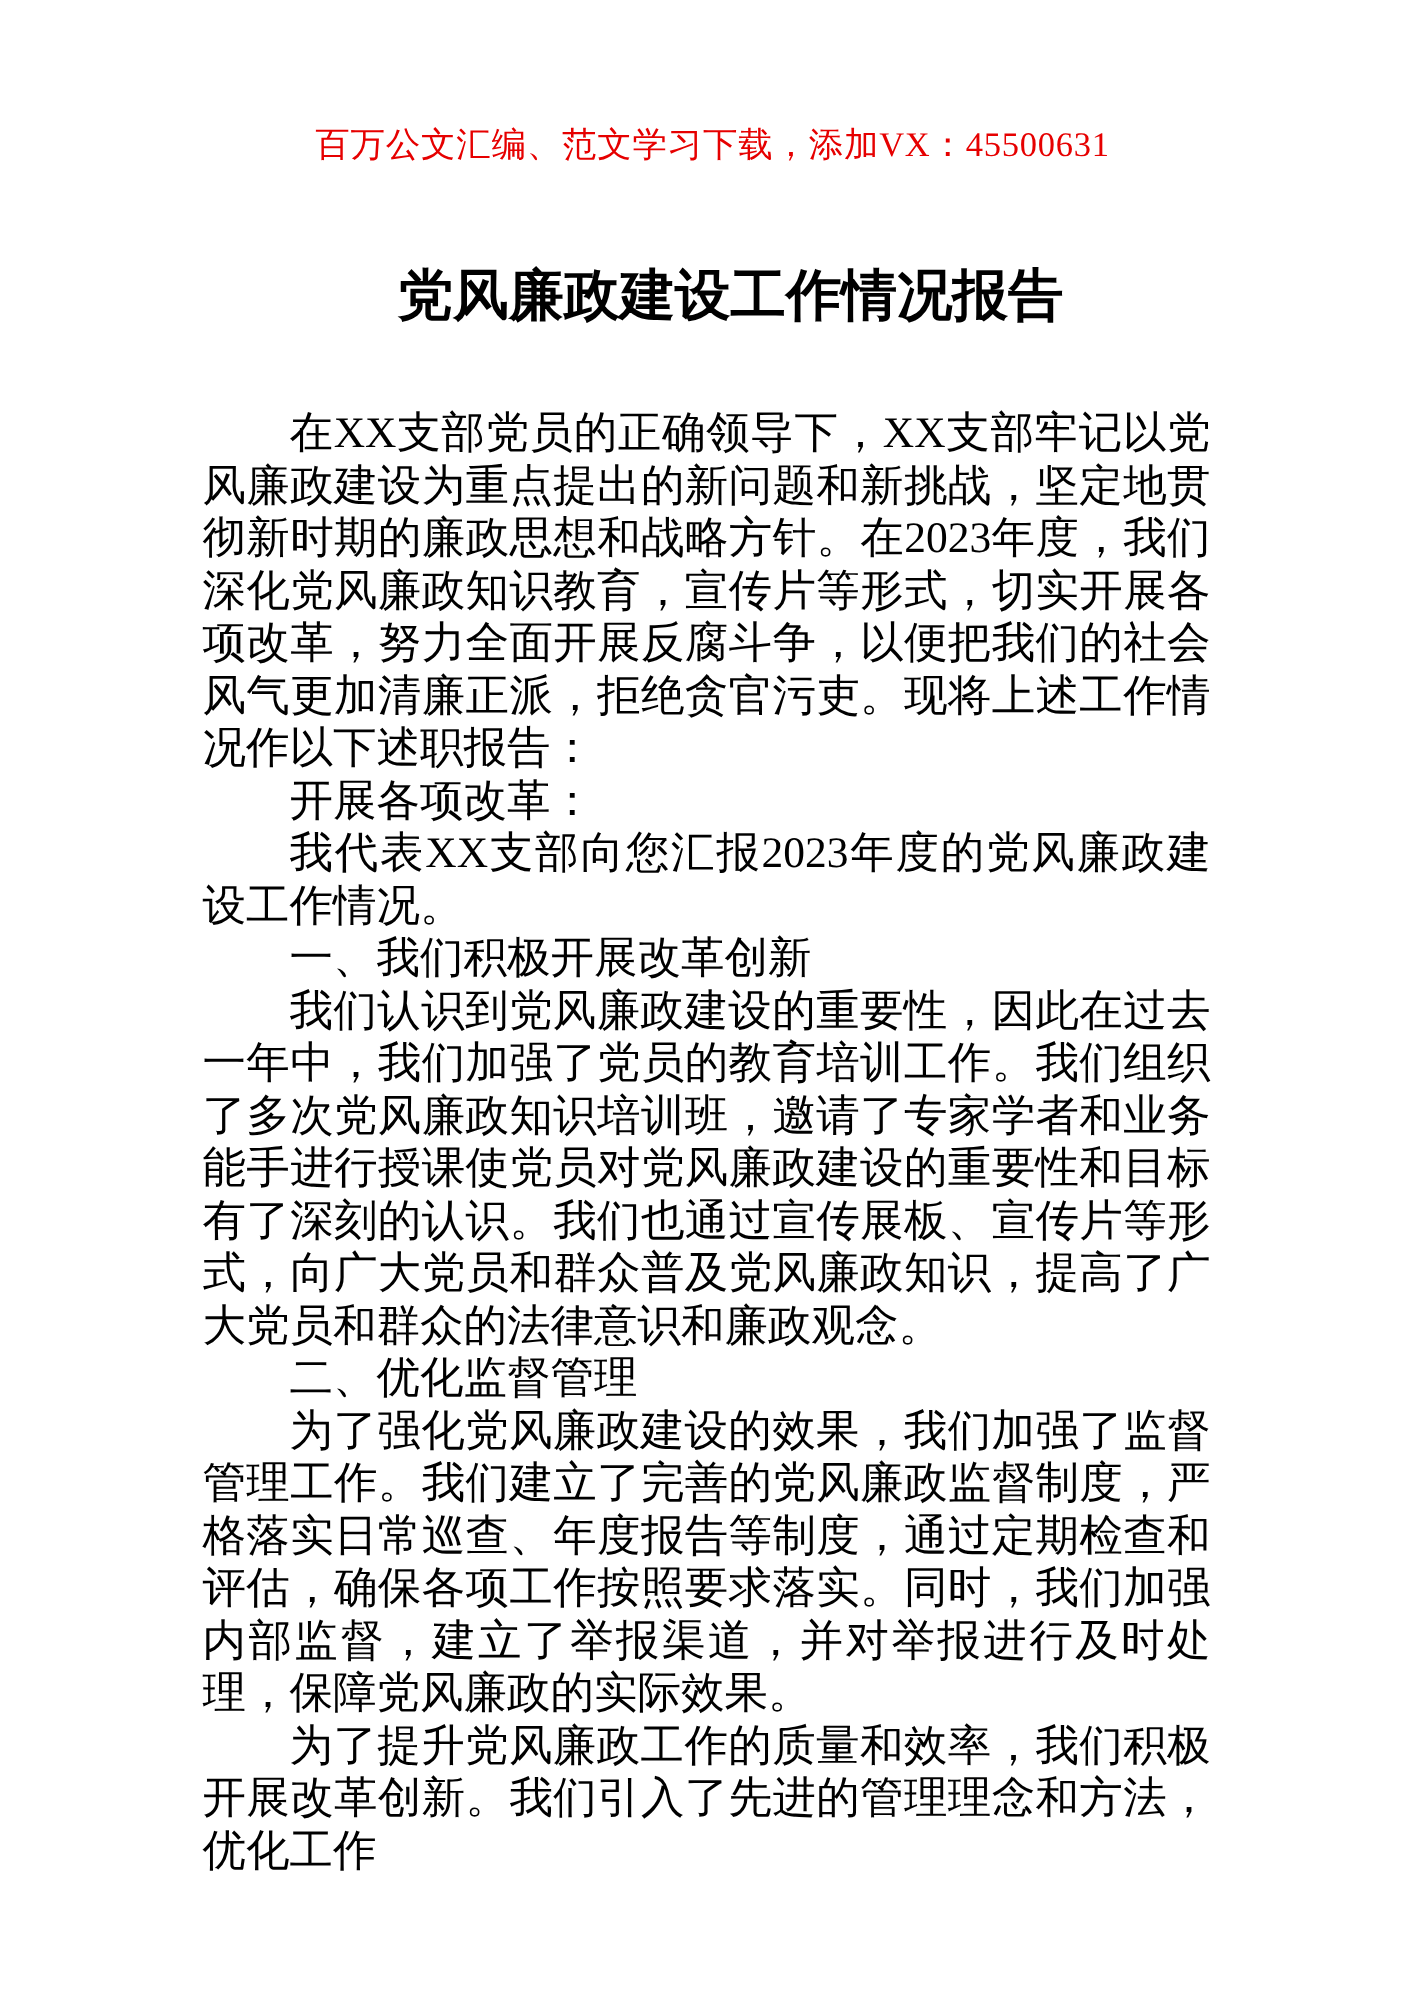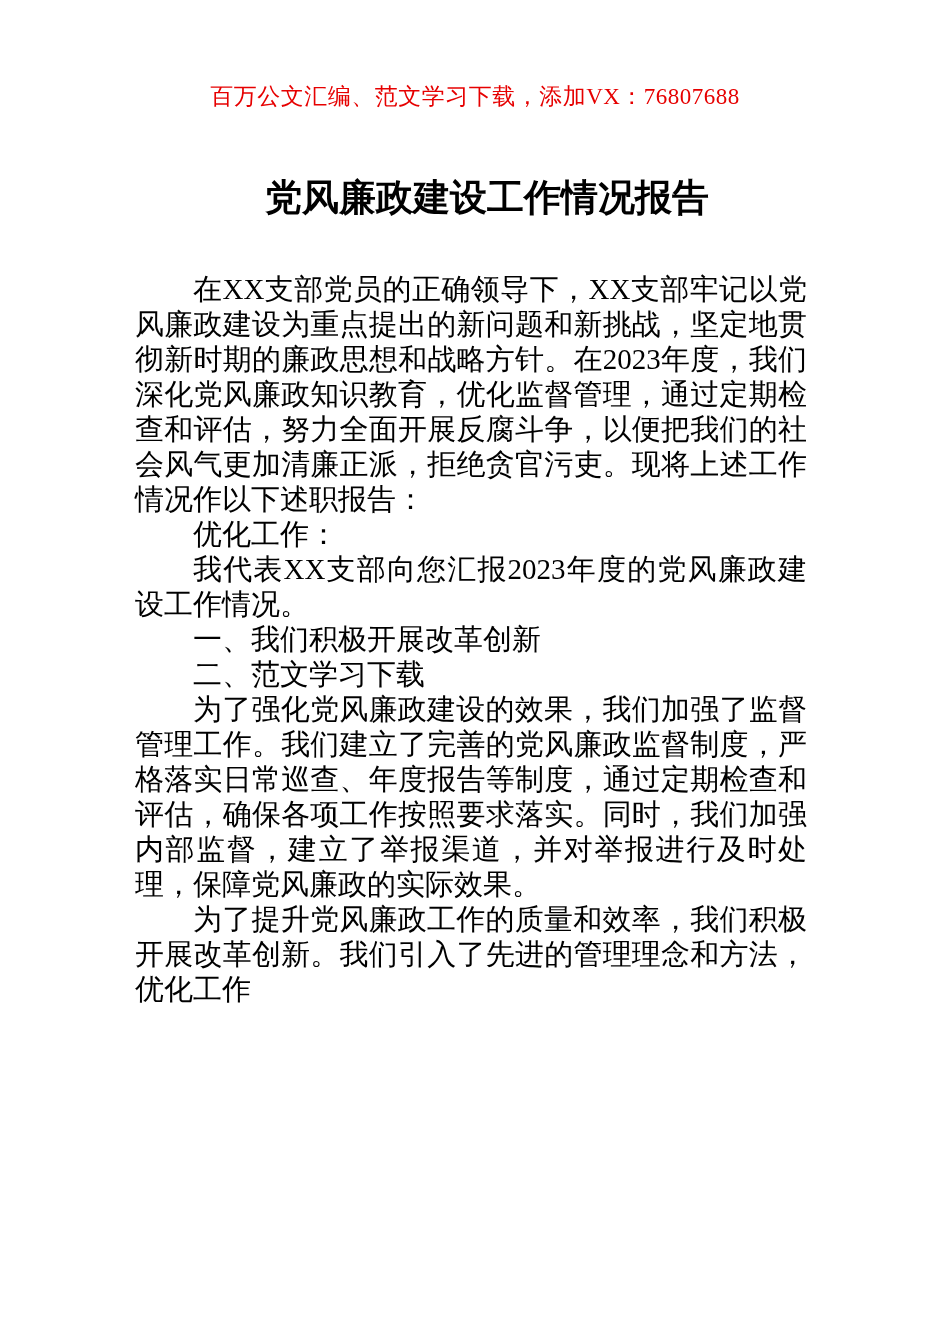--- a/index.html
+++ b/index.html
@@ -51,27 +51,28 @@
     margin: 0;
     padding: 0;
     text-indent: 2em;
   }
 </style>
 </head>
 <body>
 
 <div class="page">
 
-  <div class="banner" style="color: rgb(230, 0, 0);">百万公文汇编、范文学习下载，添加VX：76807688</div>
+  <div class="banner" style="color: rgb(230, 0, 0);">百万公文汇编、范文学习下载，添加VX：45500631</div>
 
   <div class="doc-title">党风廉政建设工作情况报告</div>
 
   <div class="doc-body">
-    <p>在XX支部党员的正确领导下，XX支部牢记以党风廉政建设为重点提出的新问题和新挑战，坚定地贯彻新时期的廉政思想和战略方针。在2023年度，我们深化党风廉政知识教育，优化监督管理，通过定期检查和评估，努力全面开展反腐斗争，以便把我们的社会风气更加清廉正派，拒绝贪官污吏。现将上述工作情况作以下述职报告：</p>
-    <p>优化工作：</p>
+    <p>在XX支部党员的正确领导下，XX支部牢记以党风廉政建设为重点提出的新问题和新挑战，坚定地贯彻新时期的廉政思想和战略方针。在2023年度，我们深化党风廉政知识教育，宣传片等形式，切实开展各项改革，努力全面开展反腐斗争，以便把我们的社会风气更加清廉正派，拒绝贪官污吏。现将上述工作情况作以下述职报告：</p>
+    <p>开展各项改革：</p>
     <p>我代表XX支部向您汇报2023年度的党风廉政建设工作情况。</p>
     <p>一、我们积极开展改革创新</p>
-    <p>二、范文学习下载</p>
+    <p>我们认识到党风廉政建设的重要性，因此在过去一年中，我们加强了党员的教育培训工作。我们组织了多次党风廉政知识培训班，邀请了专家学者和业务能手进行授课使党员对党风廉政建设的重要性和目标有了深刻的认识。我们也通过宣传展板、宣传片等形式，向广大党员和群众普及党风廉政知识，提高了广大党员和群众的法律意识和廉政观念。</p>
+    <p>二、优化监督管理</p>
     <p>为了强化党风廉政建设的效果，我们加强了监督管理工作。我们建立了完善的党风廉政监督制度，严格落实日常巡查、年度报告等制度，通过定期检查和评估，确保各项工作按照要求落实。同时，我们加强内部监督，建立了举报渠道，并对举报进行及时处理，保障党风廉政的实际效果。</p>
     <p>为了提升党风廉政工作的质量和效率，我们积极开展改革创新。我们引入了先进的管理理念和方法，优化工作</p>
   </div>
 
 </div>
 
 </body></html>

